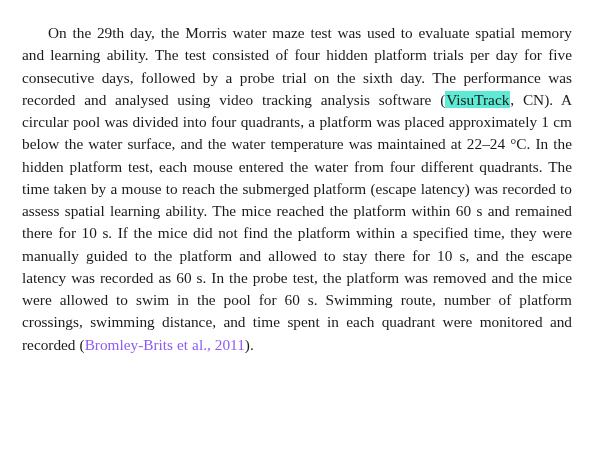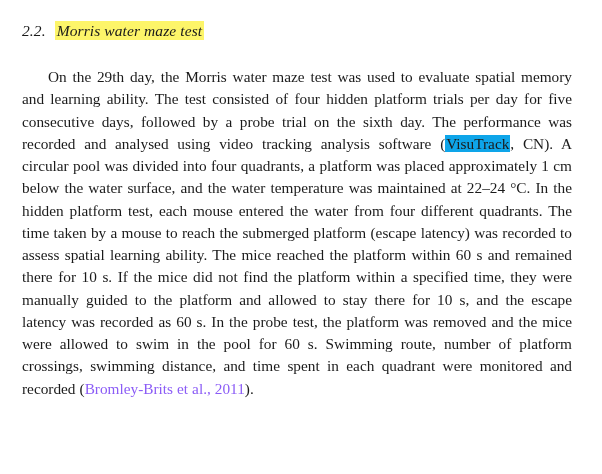--- a/index.html
+++ b/index.html
@@ -48,28 +48,25 @@
     word-spacing: 0.2px;
   }
   .indent {
     display: inline-block;
     width: 26px;
   }
   .cite {
     color: #8b5cf6;
   }
   .hl-inline {
-    background: #0ea5e9;
+    background: #5eead4;
     padding: 0 1px;
   }
 </style>
 </head>
 <body>
 
 <div class="page">
 
-  <h2 class="section-heading">
-    <span class="num">2.2.</span><span class="hl">Morris water maze test</span>
-  </h2>
 
   <p class="body-text"><span class="indent"></span><span>On the 29th day, the Morris water maze test was used to evaluate spatial memory and learning ability. The test consisted of four hidden platform trials per day for five consecutive days, followed by a probe trial on the sixth day. The performance was recorded and analysed using video tracking analysis software (</span><span class="hl-inline">VisuTrack</span><span>, CN). A circular pool was divided into four quadrants, a platform was placed approximately 1 cm below the water surface, and the water temperature was maintained at 22–24 °C. In the hidden platform test, each mouse entered the water from four different quadrants. The time taken by a mouse to reach the submerged platform (escape latency) was recorded to assess spatial learning ability. The mice reached the platform within 60 s and remained there for 10 s. If the mice did not find the platform within a specified time, they were manually guided to the platform and allowed to stay there for 10 s, and the escape latency was recorded as 60 s. In the probe test, the platform was removed and the mice were allowed to swim in the pool for 60 s. Swimming route, number of platform crossings, swimming distance, and time spent in each quadrant were monitored and recorded (</span><span class="cite">Bromley-Brits et al., 2011</span><span>).</span></p>
 
 </div>
 
 </body></html>

